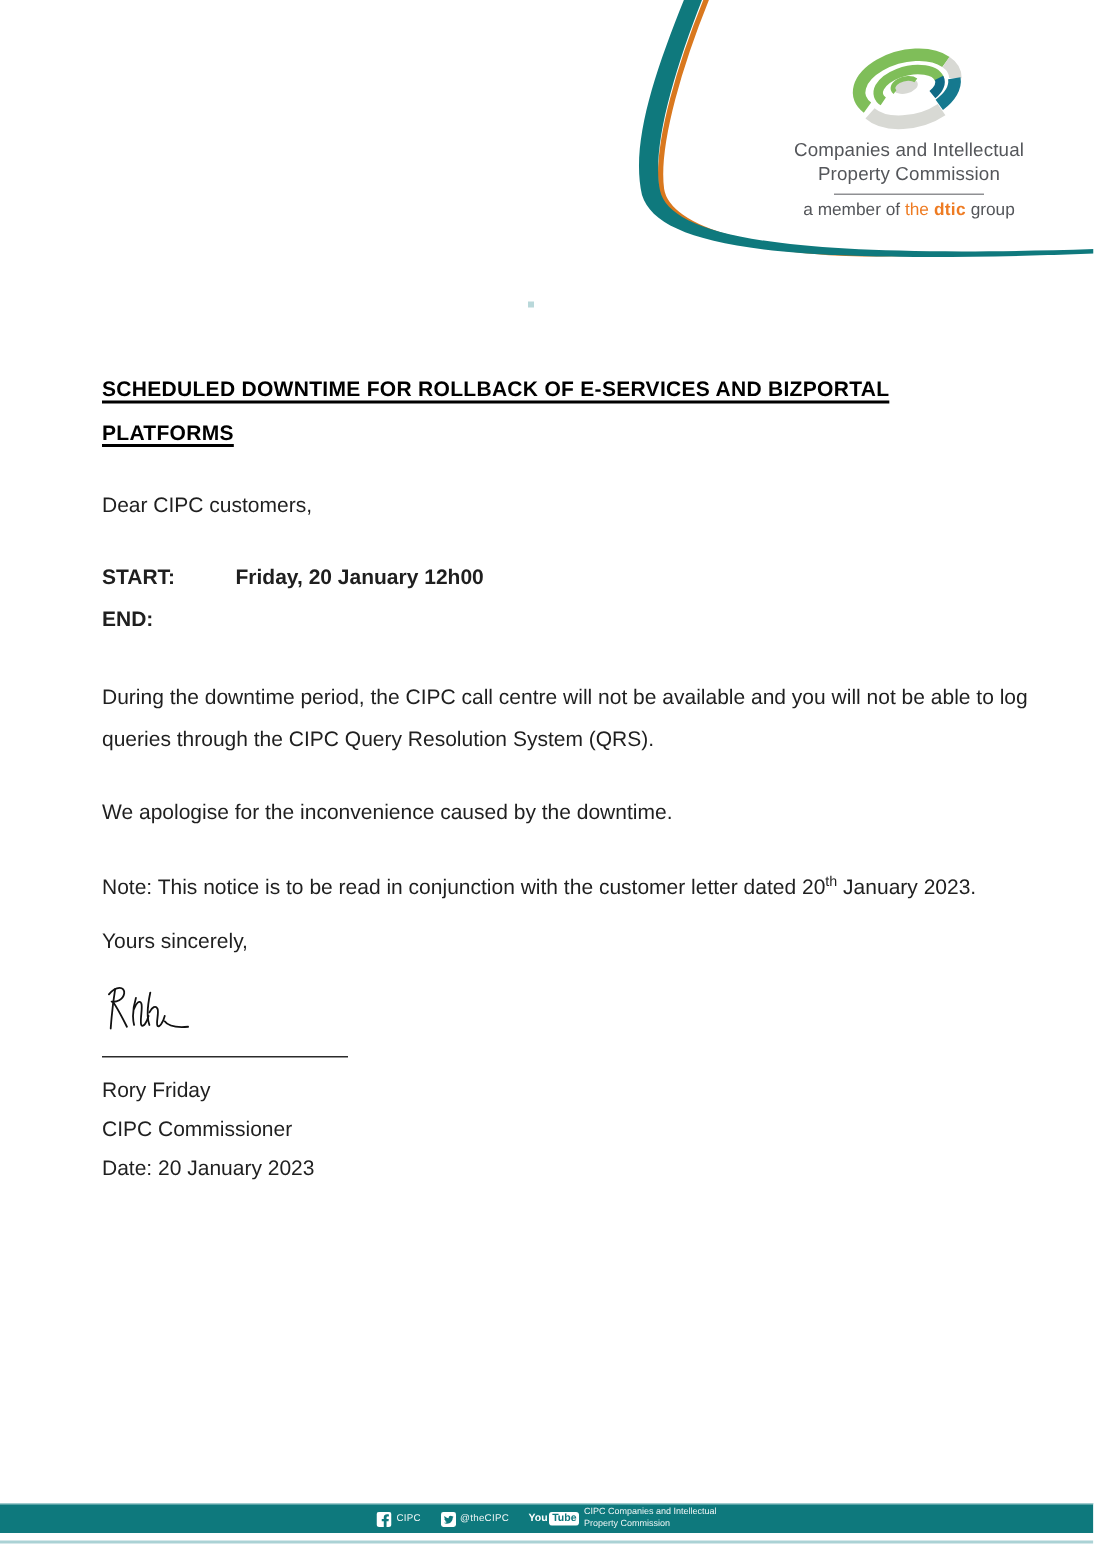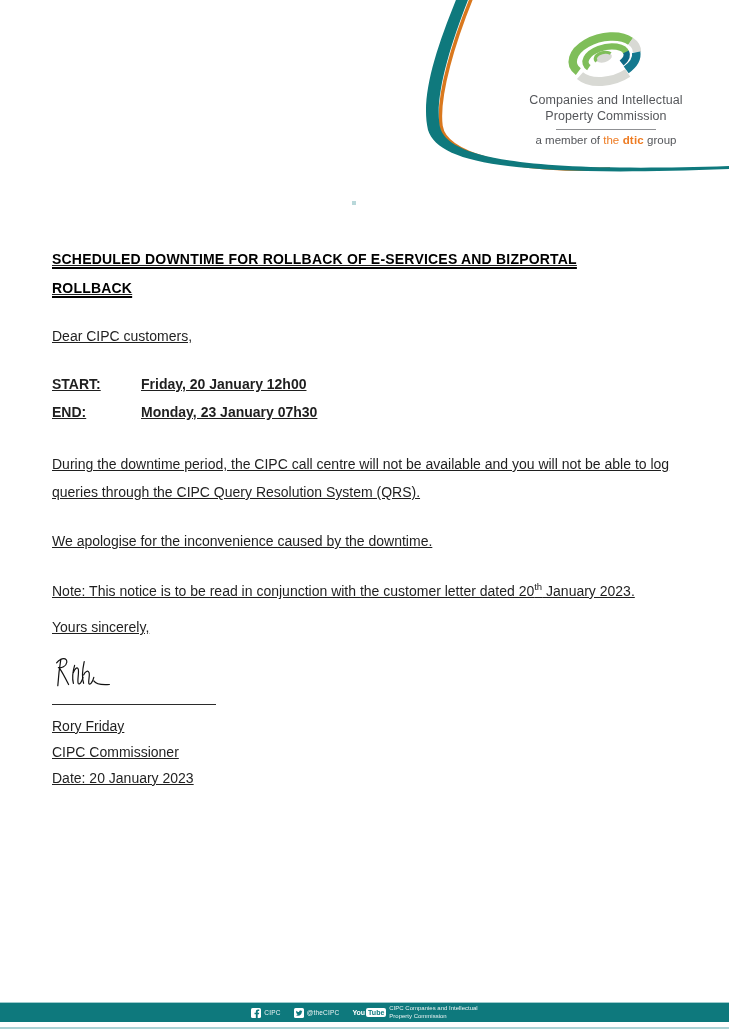--- a/index.html
+++ b/index.html
@@ -12,21 +12,21 @@
   .swoosh { position:absolute; top:0; left:0; }
   .logo-block { position:absolute; top:26px; left:520px; width:172px; text-align:center; }
   .logo-mark { display:block; margin:0 auto 1px auto; }
   .org-name { font-size:12.5px; line-height:15.5px; color:#54565a; letter-spacing:.1px; }
   .logo-divider { width:100px; height:1px; background:#8f9093; margin:5px auto 4px auto; }
   .member-line { font-size:11.5px; color:#54565a; }
   .member-line .o { color:#ee7b22; }
   .member-line .b { color:#ee7b22; font-weight:bold; letter-spacing:.2px; }
   .artifact-dot { position:absolute; top:201px; left:352px; width:4px; height:4px; background:#b9d8da; }
   
-  .content { position:absolute; top:245px; left:52px; width:624px; font-size:14px; line-height:28px;text-decoration:underline; }
+  .content { position:absolute; top:245px; left:68px; width:624px; font-size:14px; line-height:28px; }
   .heading { font-size:14px; font-weight:bold; line-height:29px; letter-spacing:.2px; color:#000; }
   .heading span { display:inline; text-decoration:underline; text-decoration-thickness:1.5px; text-underline-offset:3px; }
   .heading .hl1 { display:block; }
   .salutation { margin-top:19px; }
   .para-intro { margin-top:22px; }
   .schedule { margin-top:20px; display:grid; grid-template-columns:89px auto; font-weight:bold; line-height:28px; }
   .para-downtime { margin-top:24px; }
   .para-apology { margin-top:21px; }
   .note-line { margin-top:22px; }
   .note-line sup { font-size:9.5px; vertical-align:super; line-height:0; }
@@ -77,31 +77,30 @@
     </div>
     <div class="logo-divider"></div>
     <div class="member-line"><span>a member of </span><span class="o">the</span><span class="b"> dtic</span><span> group</span></div>
   </div>
 
   <div class="artifact-dot"></div>
 
   <div class="content">
     <div class="heading">
       <span class="hl1">SCHEDULED DOWNTIME FOR ROLLBACK OF E-SERVICES AND BIZPORTAL</span>
-      <span class="hl2">ROLLBACK</span>
+      <span class="hl2">PLATFORMS</span>
     </div>
 
     <p class="salutation">Dear CIPC customers,</p>
 
 
     <div class="schedule">
       <span>START:</span>
       <span>Friday, 20 January 12h00</span>
       <span>END:</span>
-      <span>Monday, 23 January 07h30</span>
     </div>
 
     <p class="para-downtime">During the downtime period, the CIPC call centre will not be available and you will not be able to log queries through the CIPC Query Resolution System (QRS).</p>
 
     <p class="para-apology">We apologise for the inconvenience caused by the downtime.</p>
 
     <p class="note-line"><span>Note: This notice is to be read in conjunction with the customer letter dated 20</span><sup>th</sup><span> January 2023.</span></p>
 
     <p class="closing">Yours sincerely,</p>
 

